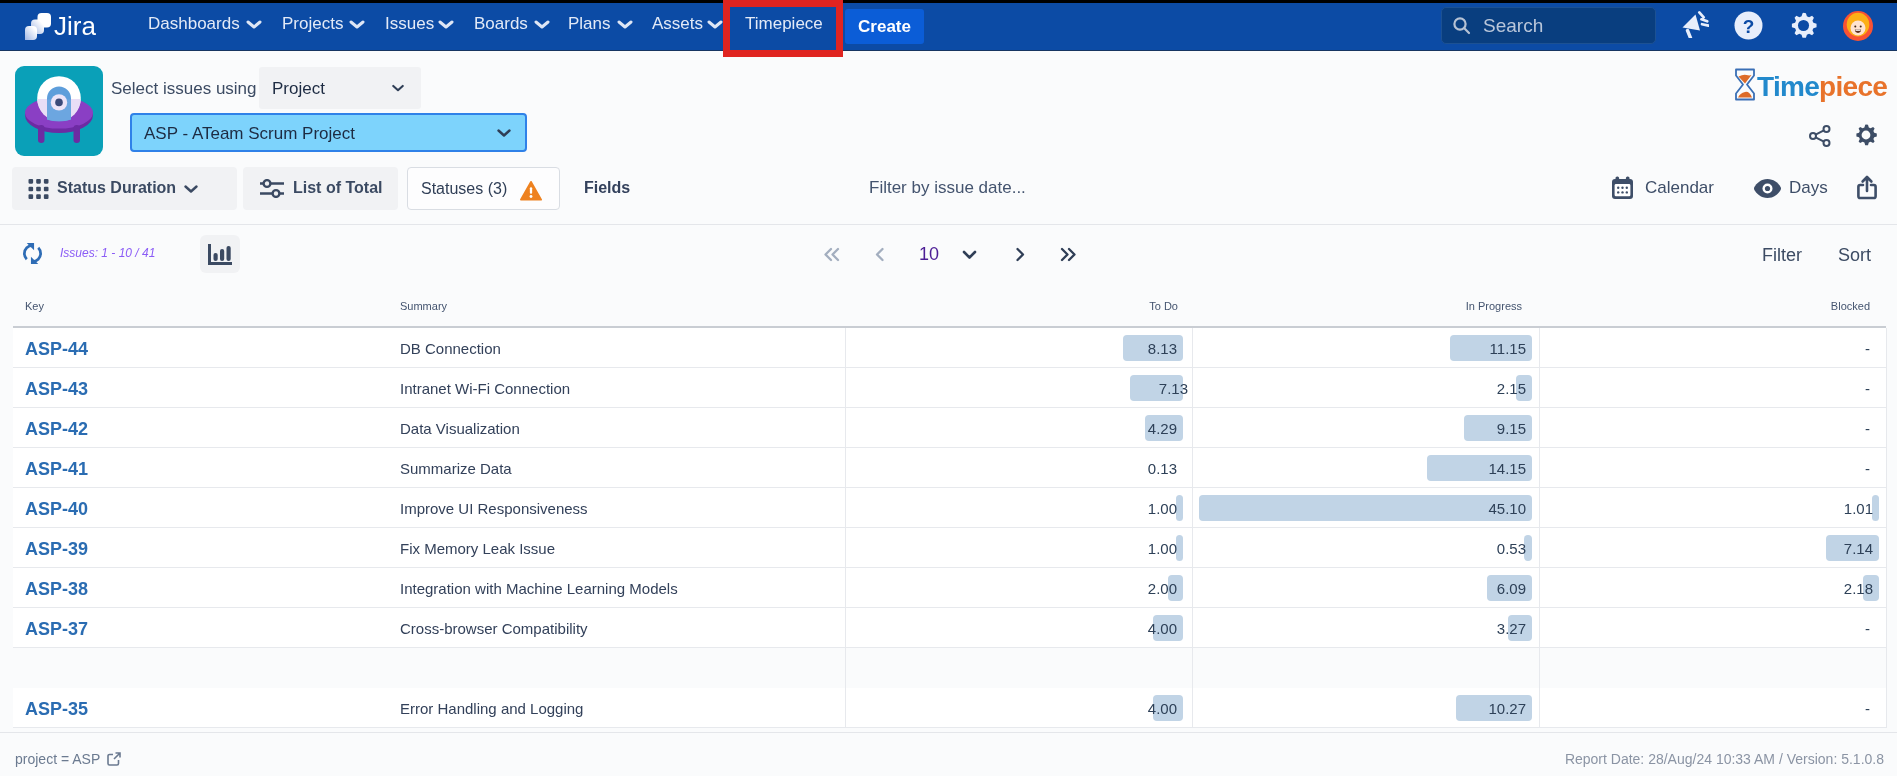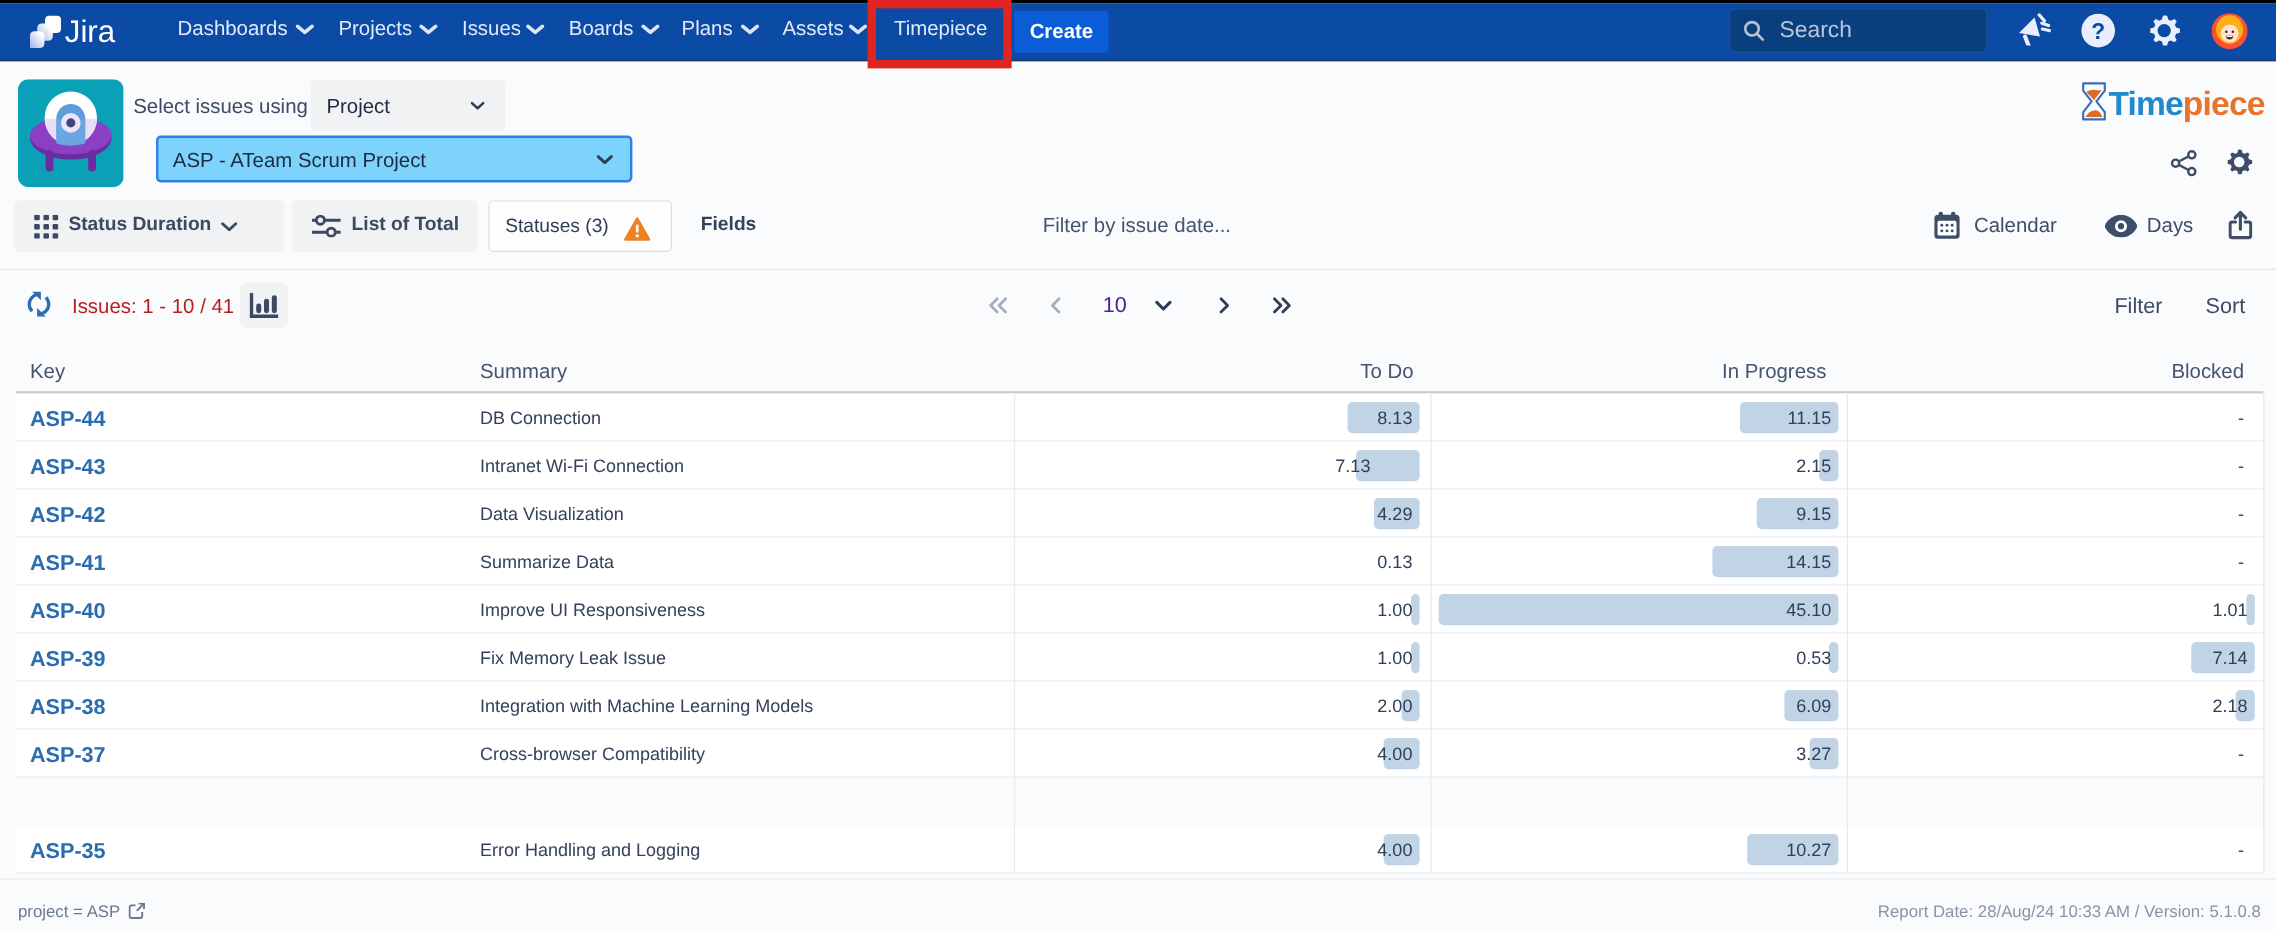--- a/index.html
+++ b/index.html
@@ -36,27 +36,27 @@
   #btn-sd { left:12px; width:225px; }
   #btn-lt { left:243px; width:155px; }
   #btn-st { position:absolute; left:407px; top:167px; width:153px; height:43px;
      background:#fdfdfe; border:1px solid #d9dde3; border-radius:4px; }
   #btn-st span { position:absolute; left:13px; top:12px; font-size:16px; color:#2f3e56; }
   #fields { left:584px; top:179px; font-size:16px; color:#33415c; font-weight:bold;}
   #filterby { left:869px; top:178px; font-size:17px; color:#44546f; }
   .rlabel { position:absolute; top:178px; font-size:17px; color:#3e4e68; }
   
   #sep1 { left:0; top:224px; width:1897px; height:1px; background:#e4e6ea; }
-  #issuestxt { left:60px; top:246px; font-size:17px; color:#b91c1c; }
+  #issuestxt { left:60px; top:246px; font-size:12px; color:#8b5cf6;font-style:italic; }
   #chartbtn { left:200px; top:235px; width:40px; height:38px; background:#f1f2f4; border-radius:6px; }
   .pag { position:absolute; top:244px; font-size:18px; }
   #filter { left:1762px; top:245px; font-size:18px; color:#3c4b63; }
   #sort { left:1838px; top:245px; font-size:18px; color:#3c4b63; }
   
-  .th { position:absolute; top:300px; font-size:17px; color:#44546f; }
+  .th { position:absolute; top:300px; font-size:11px; color:#44546f; }
   #tabletop { left:13px; top:326px; width:1873px; height:2px; background:#c9cdd3; }
   .row { position:absolute; left:13px; width:1873px; height:40px; border-bottom:1px solid #e7e9ed; background:#fff; }
   .key { position:absolute; left:12px; top:11px; font-size:18px; font-weight:bold; color:#2a6cb2; }
   .sum { position:absolute; left:387px; top:12px; font-size:15px; color:#33415a; }
   .vline { position:absolute; top:328px; width:1px; height:400px; background:#e7e9ed; z-index:2; }
   .pill { position:absolute; top:7px; height:26px; background:#c1d4e6; border-radius:4px; }
   .val { position:absolute; top:12px; font-size:15px; color:#2e4158; }
   .dash { position:absolute; top:12px; font-size:15px; color:#2e4158; }
   
   #sep2 { left:0; top:732px; width:1897px; height:1px; background:#e4e6ea; }
@@ -286,21 +286,21 @@
       <span class="pill" style="right:703px;width:60.1px"></span>
       <span class="val" style="right:709px">8.13</span>
       <span class="pill" style="right:354px;width:82.5px"></span>
       <span class="val" style="right:360px">11.15</span>
       <span class="dash" style="right:16px">-</span>
     </div>
   <div class="row" style="top:368px">
       <span class="key">ASP-43</span>
       <span class="sum">Intranet Wi-Fi Connection</span>
       <span class="pill" style="right:703px;width:52.7px"></span>
-      <span class="val" style="right:744px">7.13</span>
+      <span class="val" style="right:698px">7.13</span>
       <span class="pill" style="right:354px;width:15.9px"></span>
       <span class="val" style="right:360px">2.15</span>
       <span class="dash" style="right:16px">-</span>
     </div>
   <div class="row" style="top:408px">
       <span class="key">ASP-42</span>
       <span class="sum">Data Visualization</span>
       <span class="pill" style="right:703px;width:37.9px"></span>
       <span class="val" style="right:709px">4.29</span>
       <span class="pill" style="right:354px;width:67.7px"></span>

